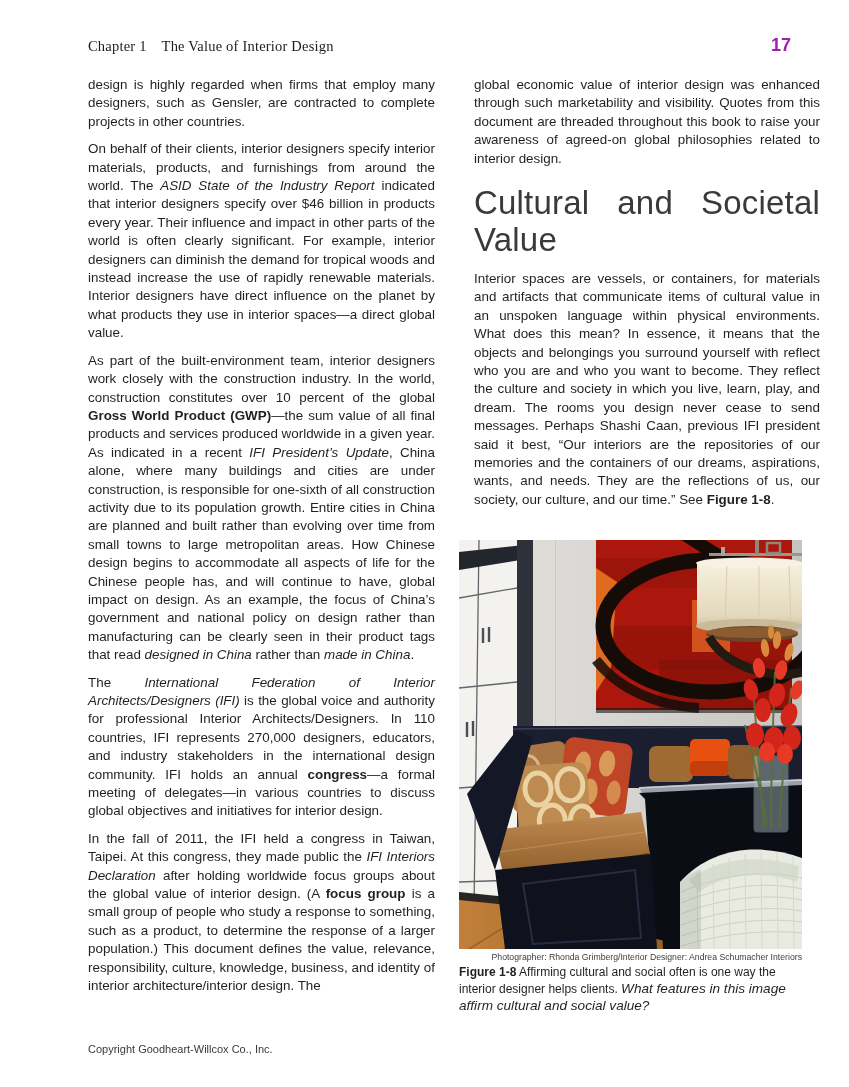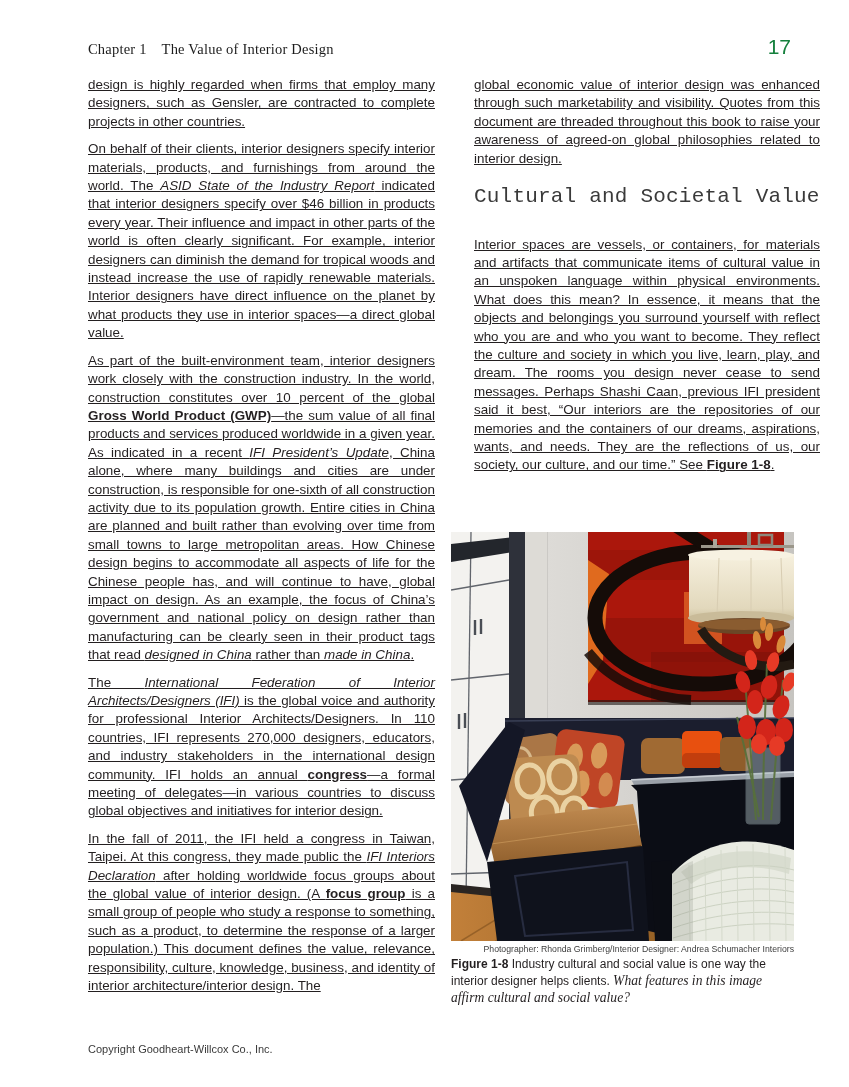--- a/index.html
+++ b/index.html
@@ -1,30 +1,30 @@
 <!DOCTYPE html>
 <html><head>
 <meta charset="utf-8">
 <style>
   html,body{margin:0;padding:0;background:#9a9a9a;}
   .page{position:relative;width:849px;height:1087px;margin:0 auto;background:#ffffff;overflow:hidden;
         font-family:"Liberation Sans",sans-serif;color:#231f20;padding-left:6px;}
   .running-head{position:absolute;top:35px;left:88px;width:703px;display:flex;justify-content:space-between;align-items:baseline;}
   .chapter{font-family:"Liberation Serif",serif;font-size:14.5px;color:#1c1c1c;letter-spacing:.2px;}
   .chapter .num{margin-right:15px;}
-  .pagenum{font-size:21px;font-weight:normal;color:#15803d;}
+  .pagenum{font-size:18px;font-weight:bold;color:#a21caf;}
   .col{position:absolute;top:76px;font-size:13.4px;line-height:18.4px;text-align:justify;}
   .col-left{left:88px;width:347px;}
   .col-right{left:474px;width:346px;}
-  p.body-p{margin:0 0 9px 0;text-decoration:underline;}
-  .section-heading{font-size:21px;font-weight:400;color:#3a3a3a;margin:17px 0 27px 0;letter-spacing:.2px;line-height:1.12;font-family:Liberation Mono, monospace;}
+  p.body-p{margin:0 0 9px 0;}
+  .section-heading{font-size:33px;font-weight:400;color:#3a3a3a;margin:17px 0 11px 0;letter-spacing:.2px;line-height:1.12;}
   .seg-b{font-weight:bold;}
   .seg-i{font-style:italic;}
-  .seg-si{font-family:Liberation Serif, serif;font-style:italic;font-size:13.6px;}
-  .figure{position:absolute;left:447px;top:528px;width:346px;margin:4px;}
+  .seg-si{font-family:Liberation Sans, sans-serif;font-style:italic;font-size:13.6px;}
+  .figure{position:absolute;left:447px;top:528px;width:346px;margin:12px;}
   .photo{display:block;width:343px;height:409px;}
   .credit{width:343px;text-align:right;font-size:8.7px;color:#3d3d3d;margin-top:3px;}
   figcaption{font-size:12px;line-height:15.8px;text-align:left;margin-top:3px;color:#231f20;width:346px;}
   .page-footer{position:absolute;left:88px;top:1043px;font-size:11px;color:#3a3a3a;}
 </style>
 </head>
 <body>
 
 <div class="page">
 
@@ -243,17 +243,17 @@
             <path d="M270,318 L271,409"></path>
           <path d="M286,314 L287,409"></path>
             <path d="M302,312 L303,409"></path>
             <path d="M318,313 L319,409"></path>
             <path d="M334,315 L335,409"></path>
         </g>
         <path d="M221,342 C230,334 236,331 242,329 L242,409 L221,409 Z" fill="#787d73" opacity=".2"></path>
       </g>
     </svg>
     <div class="credit">Photographer: Rhonda Grimberg/Interior Designer: Andrea Schumacher Interiors</div>
-    <figcaption><span class="seg-b">Figure 1-8</span><span> Industry cultural and social value is one way the interior designer helps clients. </span><span class="seg-si">What features in this image affirm cultural and social value?</span></figcaption>
+    <figcaption><span class="seg-b">Figure 1-8</span><span> Affirming cultural and social often is one way the interior designer helps clients. </span><span class="seg-si">What features in this image affirm cultural and social value?</span></figcaption>
   </figure>
 
   <footer class="page-footer">Copyright Goodheart-Willcox Co., Inc.</footer>
 </div>
 
 </body></html>

